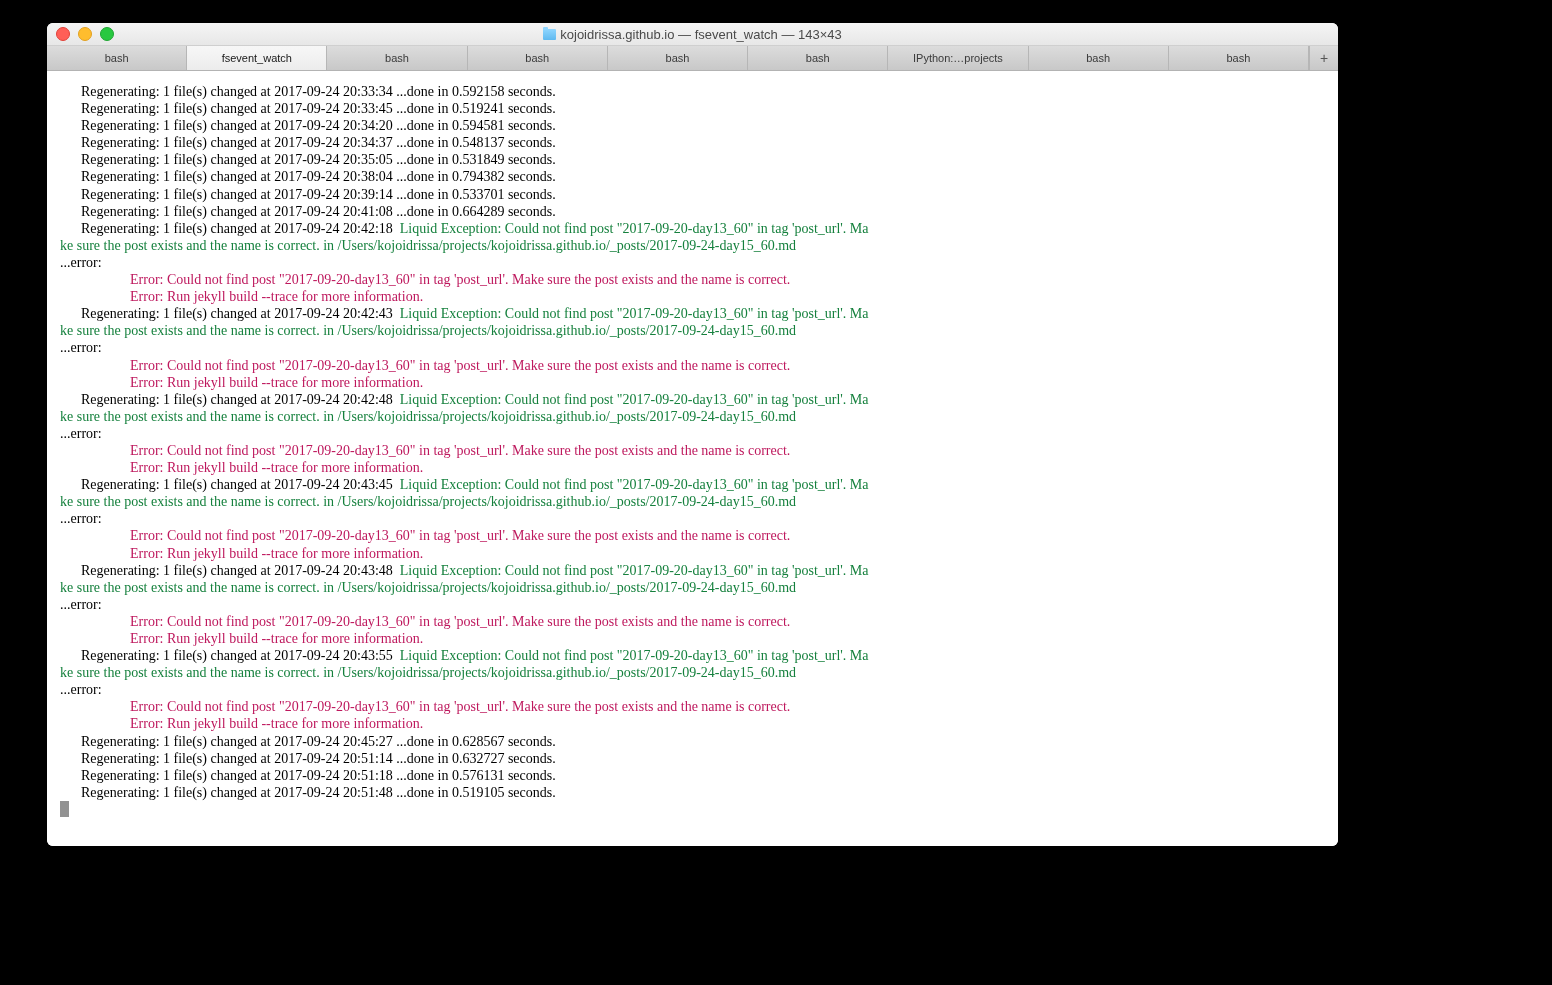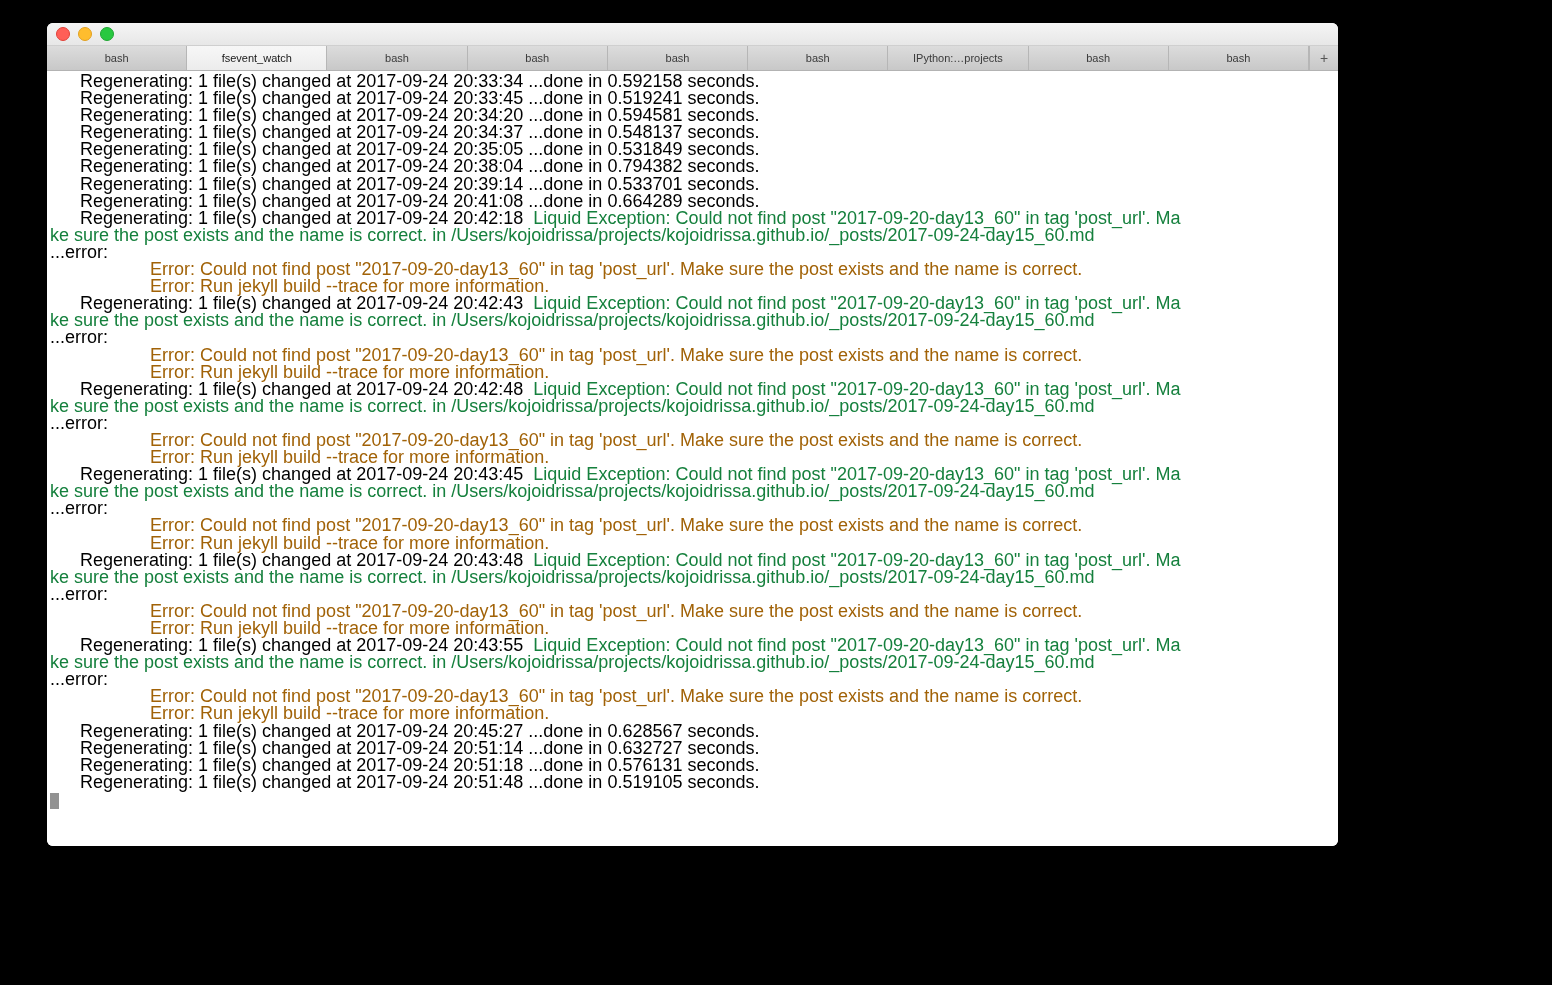--- a/index.html
+++ b/index.html
@@ -12,34 +12,38 @@
   .tl.max{background:#28c840;border:1px solid #1fa532}
   .title-center{position:absolute;left:0;right:0;display:flex;align-items:center;justify-content:center;gap:4px;font-size:13px;color:#4a4a4a;pointer-events:none}
   .folder-icon{width:13px;height:11px;display:inline-block;position:relative}
   .folder-icon::before{content:"";position:absolute;inset:0;background:linear-gradient(#8fd6ff,#5fb9ef);border-radius:1px}
   .folder-icon::after{content:"";position:absolute;left:0;top:-2px;width:5px;height:3px;background:#8fd6ff;border-radius:1px 1px 0 0}
   .tabbar{height:24px;display:flex;background:#d1d1d1;border-bottom:1px solid #b3b3b3;font-size:11px;color:#3a3a3a}
   .tab{flex:1;display:flex;align-items:center;justify-content:center;border-right:1px solid #b6b6b6;background:linear-gradient(#dcdcdc,#c8c8c8);cursor:default;min-width:0;white-space:nowrap;overflow:hidden;text-overflow:ellipsis;padding:0 2px}
   .tab.active{background:linear-gradient(#f7f7f7,#ececec);color:#181818}
   .newtab{width:28px;flex:0 0 28px;display:flex;align-items:center;justify-content:center;border-left:1px solid #b6b6b6;font-size:14px;color:#555;background:linear-gradient(#dcdcdc,#c8c8c8);cursor:default}
   .term{background:#fff;color:#000;height:calc(100% - 46px);overflow:hidden;padding:2px 3px 2px 3px}
-  pre.output{margin:0;white-space:pre;font-family:Liberation Sans, sans-serif;font-size:18px;line-height:17.1px;letter-spacing:0}
+  pre.output{margin:10px;white-space:pre;font-family:Liberation Serif, serif;font-size:14px;line-height:17.1px;letter-spacing:0}
   .r{color:#15803d}
-  .y{color:#a16207}
+  .y{color:#be185d}
   .cursor{display:inline-block;width:9px;height:16px;background:#929292;vertical-align:text-bottom}
 </style>
 </head>
 <body>
 
 <div class="window">
   <div class="titlebar">
     <div class="traffic">
       <div class="tl close"></div>
       <div class="tl min"></div>
       <div class="tl max"></div>
+    </div>
+    <div class="title-center">
+      <span class="folder-icon"></span>
+      <span>kojoidrissa.github.io — fsevent_watch — 143×43</span>
     </div>
   </div>
 
   <div class="tabbar">
 
   <div class="tab">bash</div>
       <div class="tab active">fsevent_watch</div>
       <div class="tab">bash</div>
       <div class="tab">bash</div>
       <div class="tab">bash</div>

